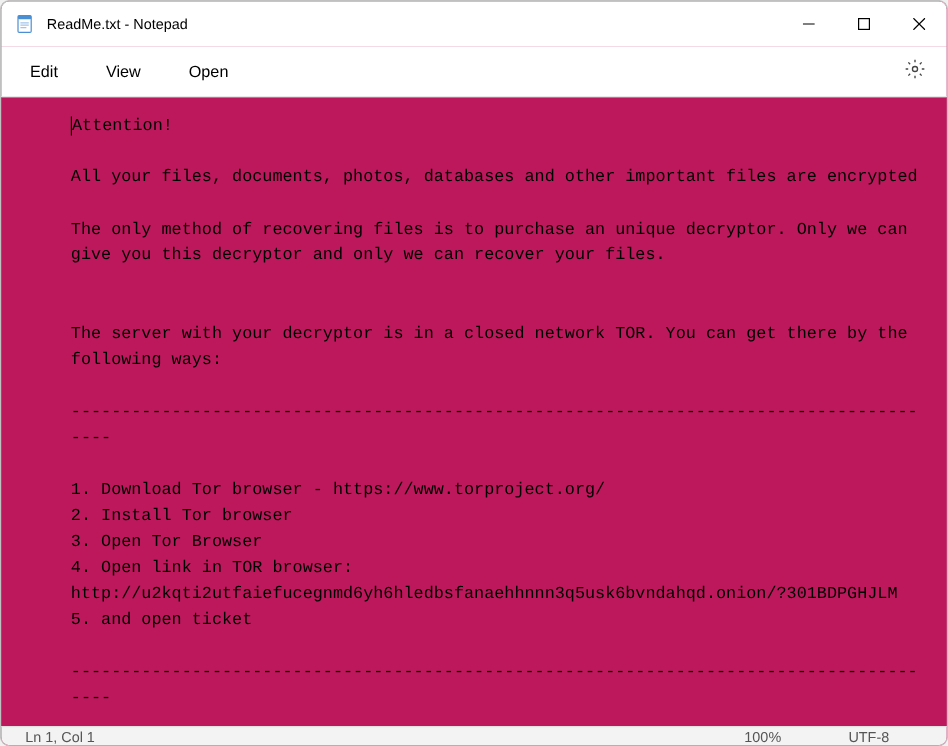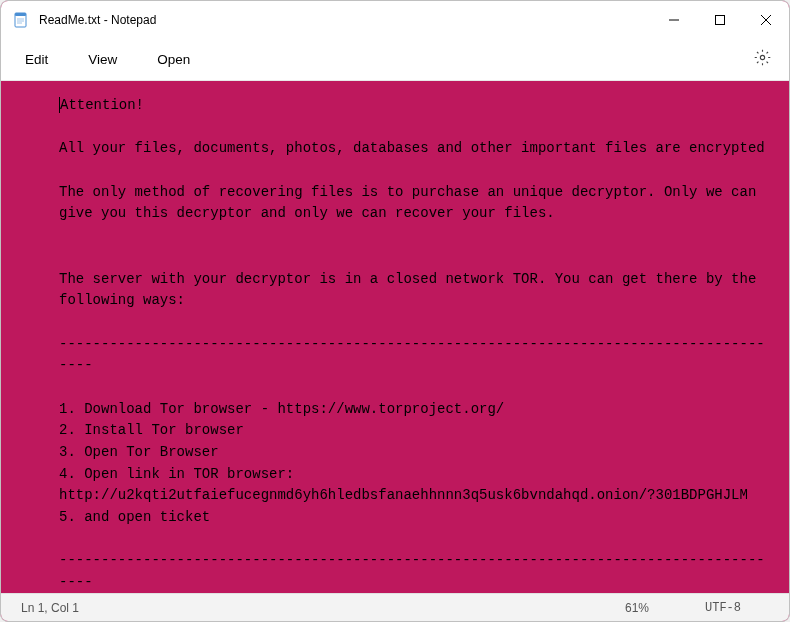--- a/index.html
+++ b/index.html
@@ -93,39 +93,38 @@
       margin-left: 40px;
     }
     .cursor-caret {
       display: inline-block;
       width: 1px;
       height: 16px;
       background: #000;
       vertical-align: text-bottom;
     }
     .statusbar {
-      height: 28px;
+      height: 16px;
       background: #f3f3f3;
       border-top: 1px solid #e0e0e0;
       display: flex;
       align-items: center;
       font-size: 12px;
       color: #555;
       padding: 0 20px;
     }
     .status-left {
       flex: 1;
     }
     .status-cell {
       padding: 0 28px;
       text-align: left;
     }
     .status-cell.right {
       text-align: right;
-      font-family: Liberation Mono, monospace;
     }
   </style>
 </head>
 <body>
 
 <div class="window">
 
   <div class="titlebar">
     <span class="titlebar-icon">
       <svg width="16" height="16" viewBox="0 0 16 16">
@@ -196,17 +195,17 @@
 5. and open ticket
 
 ----------------------------------------------------------------------------------------
 
 
 
 Alternate communication channel here: https://yip.su/2QstD5</span></div>
 
   <div class="statusbar">
     <div class="status-left">Ln 1, Col 1</div>
-    <div class="status-cell">61%</div>
+    <div class="status-cell">100%</div>
     <div class="status-cell right">UTF-8</div>
   </div>
 
 </div>
 
 </body></html>

